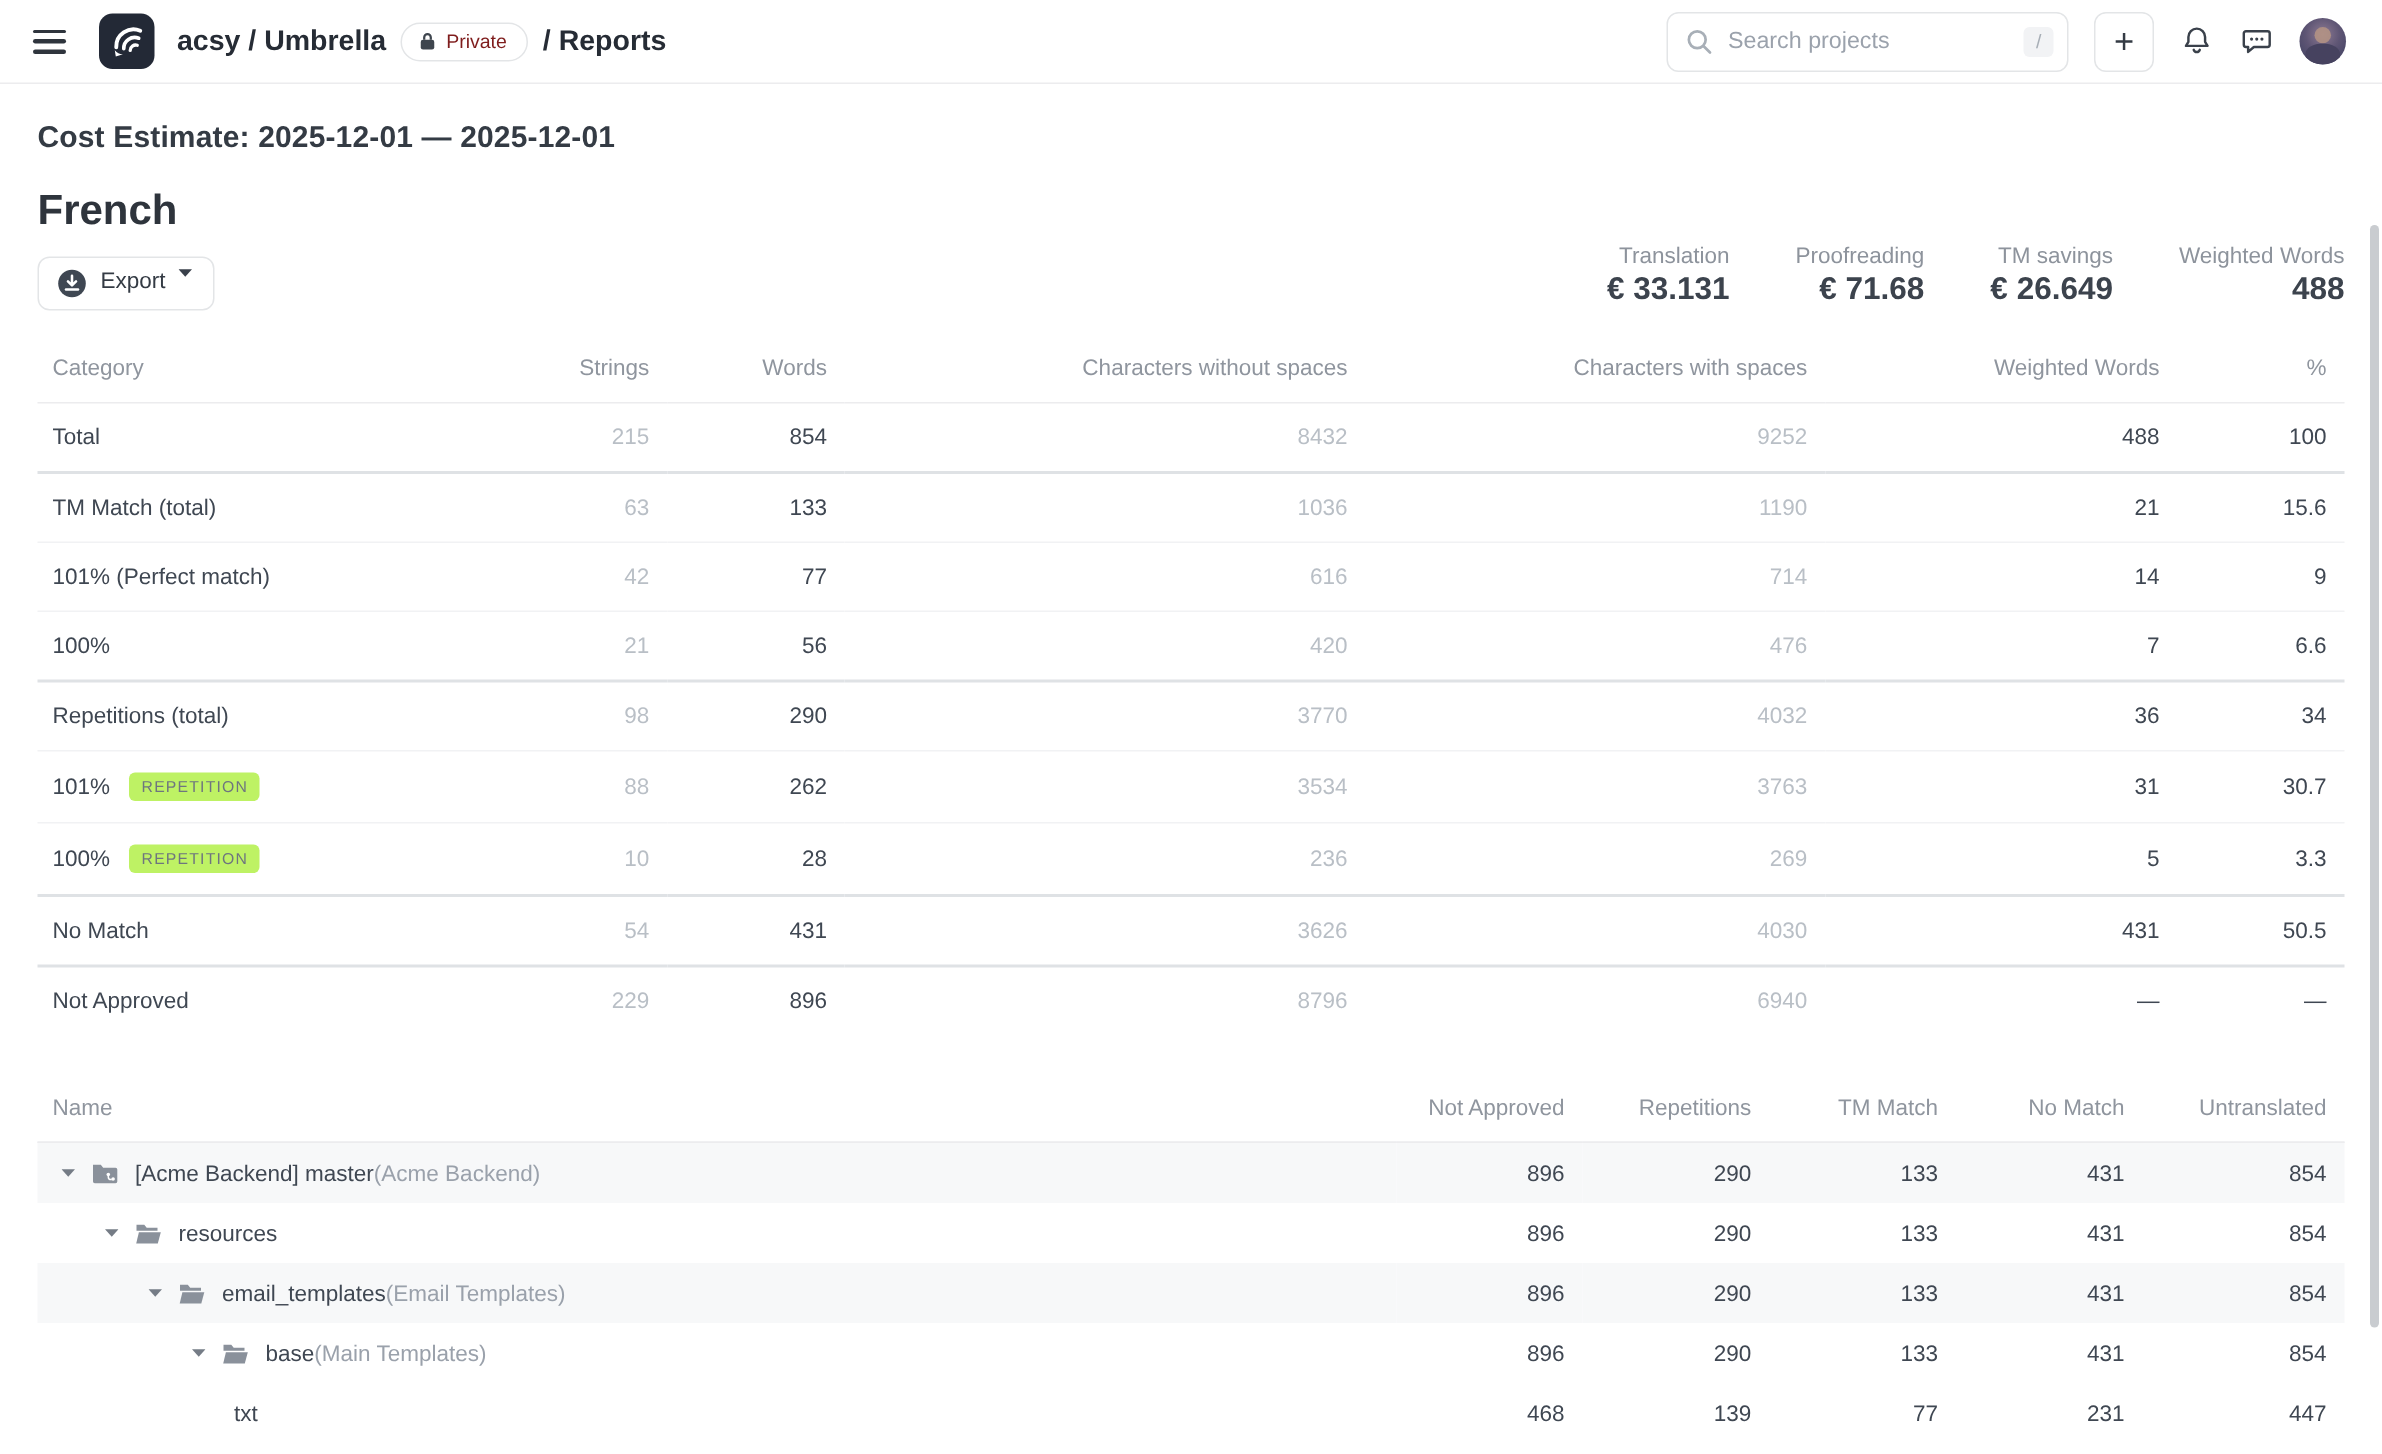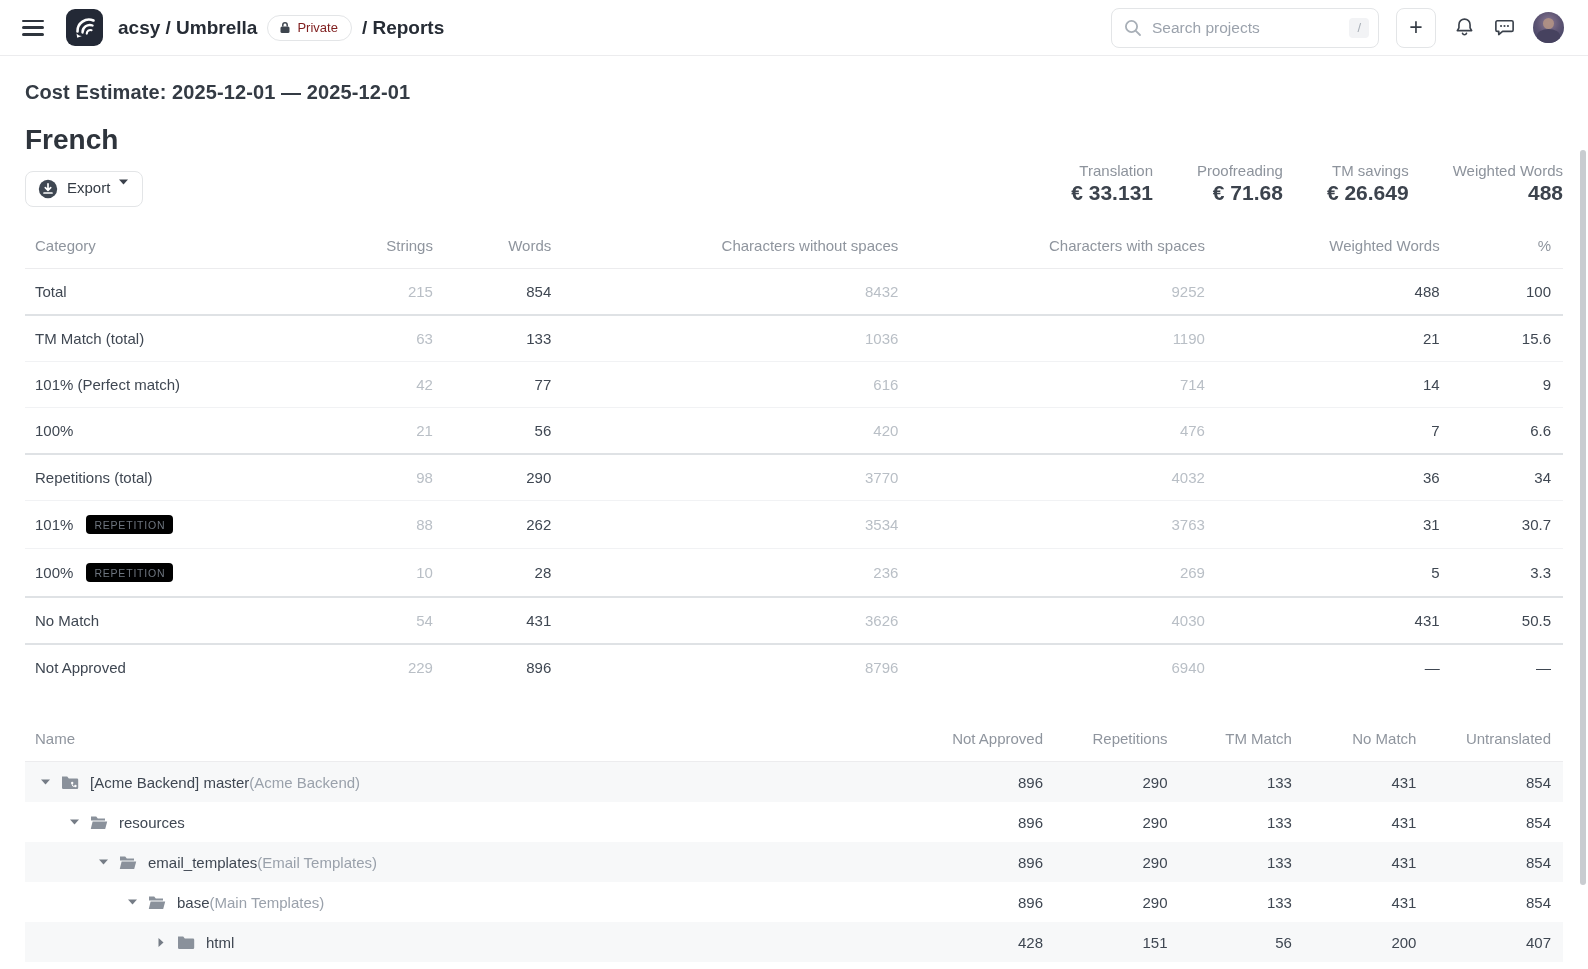--- a/index.html
+++ b/index.html
@@ -86,21 +86,21 @@
   .cost-table { margin-top: 22px; }
   .cost-table thead th { border-bottom: 1px solid #ececee; }
   .cost-table td { font-size: 15px; padding: 14px 12px; text-align: right; color: #3f4752; }
   .cost-table td:first-child { text-align: left; padding-left: 10px; }
   .cost-table tbody tr { border-top: 1px solid #f1f2f4; }
   .cost-table tbody tr:first-child { border-top: none; }
   .cost-table tbody tr.sep { border-top: 2px solid #dfe2e5; }
   td.muted { color: #b9bfc6; }
   .rep-badge {
     display: inline-block; margin-left: 13px; vertical-align: 1px;
-    background: #000000; color: #6e757f; border-radius: 4px;
+    background: #bef264; color: #6e757f; border-radius: 4px;
     font-size: 10.5px; letter-spacing: .8px; padding: 4px 8px 3px;
   }
 
   .files-table { margin-top: 32px; }
   .files-table thead th { border-bottom: 1px solid #ececee; }
   .files-table td { font-size: 15px; height: 40px; padding: 0 12px; text-align: right; color: #3f4752; vertical-align: middle; }
   .files-table td:first-child { text-align: left; }
   .files-table tbody tr.shaded { background: #f7f8f9; }
   .tree-cell { display: flex; align-items: center; height: 40px; }
   .tw { display: inline-flex; width: 10px; justify-content: center; margin-right: 11px; cursor: pointer; flex: none; }
@@ -436,43 +436,20 @@
             <span class="fname">base</span>
               <span class="fsub">(Main Templates)</span>
           </div>
         </td>
         <td>896</td>
         <td>290</td>
         <td>133</td>
         <td>431</td>
         <td>854</td>
       </tr>
-      <tr class="shaded">
-        <td>
-          <div class="tree-cell ind-4">
-            <span class="tw">
-                <svg width="6" height="9" viewBox="0 0 6 9">
-                  <polygon points="0.5,0 5.5,4.5 0.5,9" fill="#757c86"></polygon>
-                </svg>
-              </span>
-            <span class="folder">
-              <svg width="18" height="15" viewBox="0 0 18 15">
-                  <path d="M1 1.5 h5.2 l1.6 2 H16 a1.2 1.2 0 0 1 1.2 1.2 v8 a1.2 1.2 0 0 1 -1.2 1.2 H2.2 A1.2 1.2 0 0 1 1 12.7 z" fill="#8a919b"></path>
-                </svg>
-            </span>
-            <span class="fname">html</span>
-              <span class="fsub"></span>
-          </div>
-        </td>
-        <td>428</td>
-        <td>151</td>
-        <td>56</td>
-        <td>200</td>
-        <td>407</td>
-      </tr>
       <tr>
         <td>
           <div class="tree-cell ind-4">
 
             <span class="fname">txt</span>
               <span class="fsub"></span>
           </div>
         </td>
         <td>468</td>
         <td>139</td>

